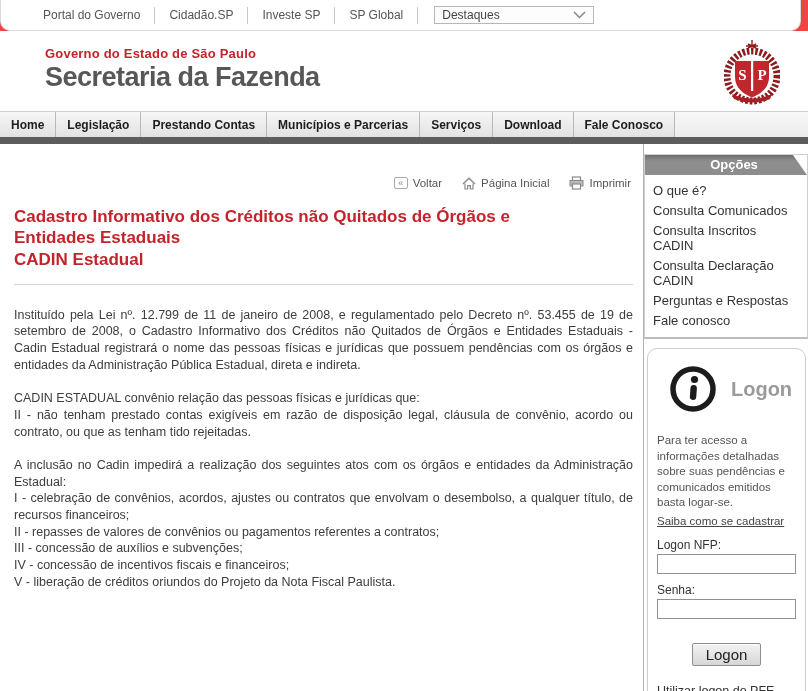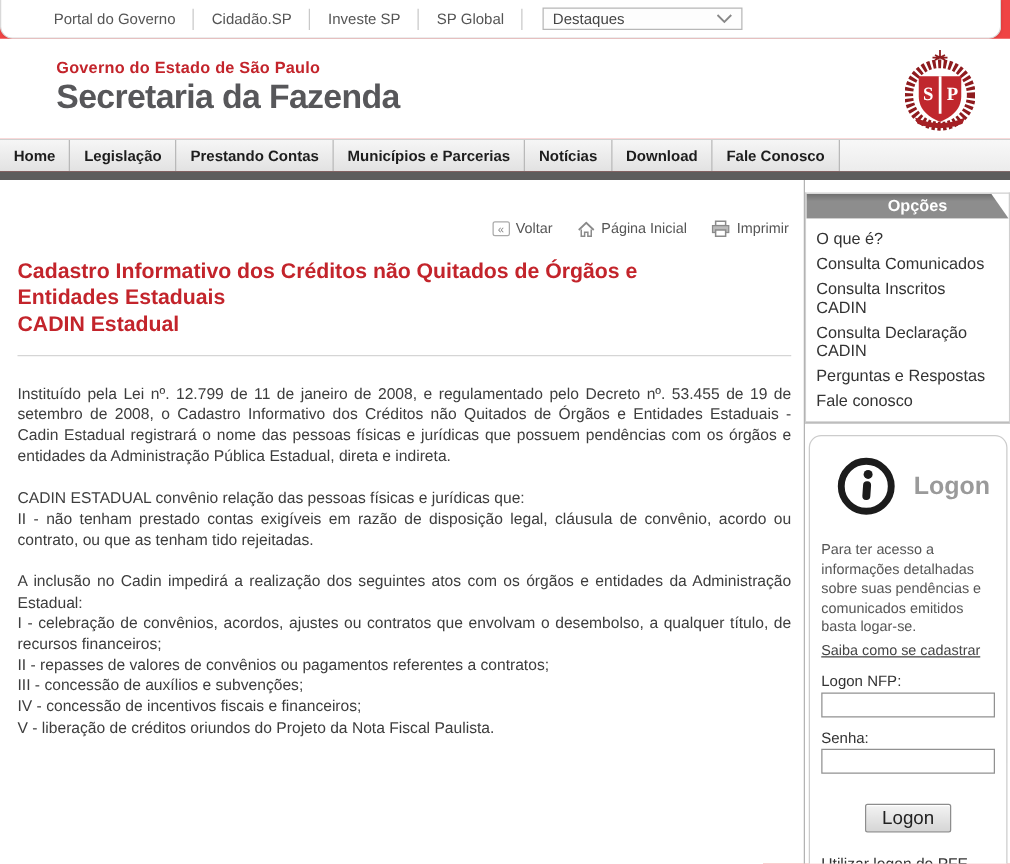--- a/index.html
+++ b/index.html
@@ -111,21 +111,21 @@
       <text x="38" y="41" font-size="15" font-weight="bold" fill="#fff" font-family="Liberation Serif, serif" text-anchor="middle">P</text>
       <path d="M8 55 q20 9 40 0 l-2 5 q-18 7 -36 0 z" fill="#a51f24"></path>
     </svg>
   </div>
 
   <div class="nav">
     <div class="nav-item">Home</div>
     <div class="nav-item">Legislação</div>
     <div class="nav-item">Prestando Contas</div>
     <div class="nav-item">Municípios e Parcerias</div>
-    <div class="nav-item">Notícias</div>
+    <div class="nav-item">Serviços</div>
     <div class="nav-item">Download</div>
     <div class="nav-item">Fale Conosco</div>
     <div class="nav-fill"></div>
   </div>
   <div class="nav-strip"></div>
 
   <div class="body-region">
 
     <div class="main">
       <div class="toolbar">

